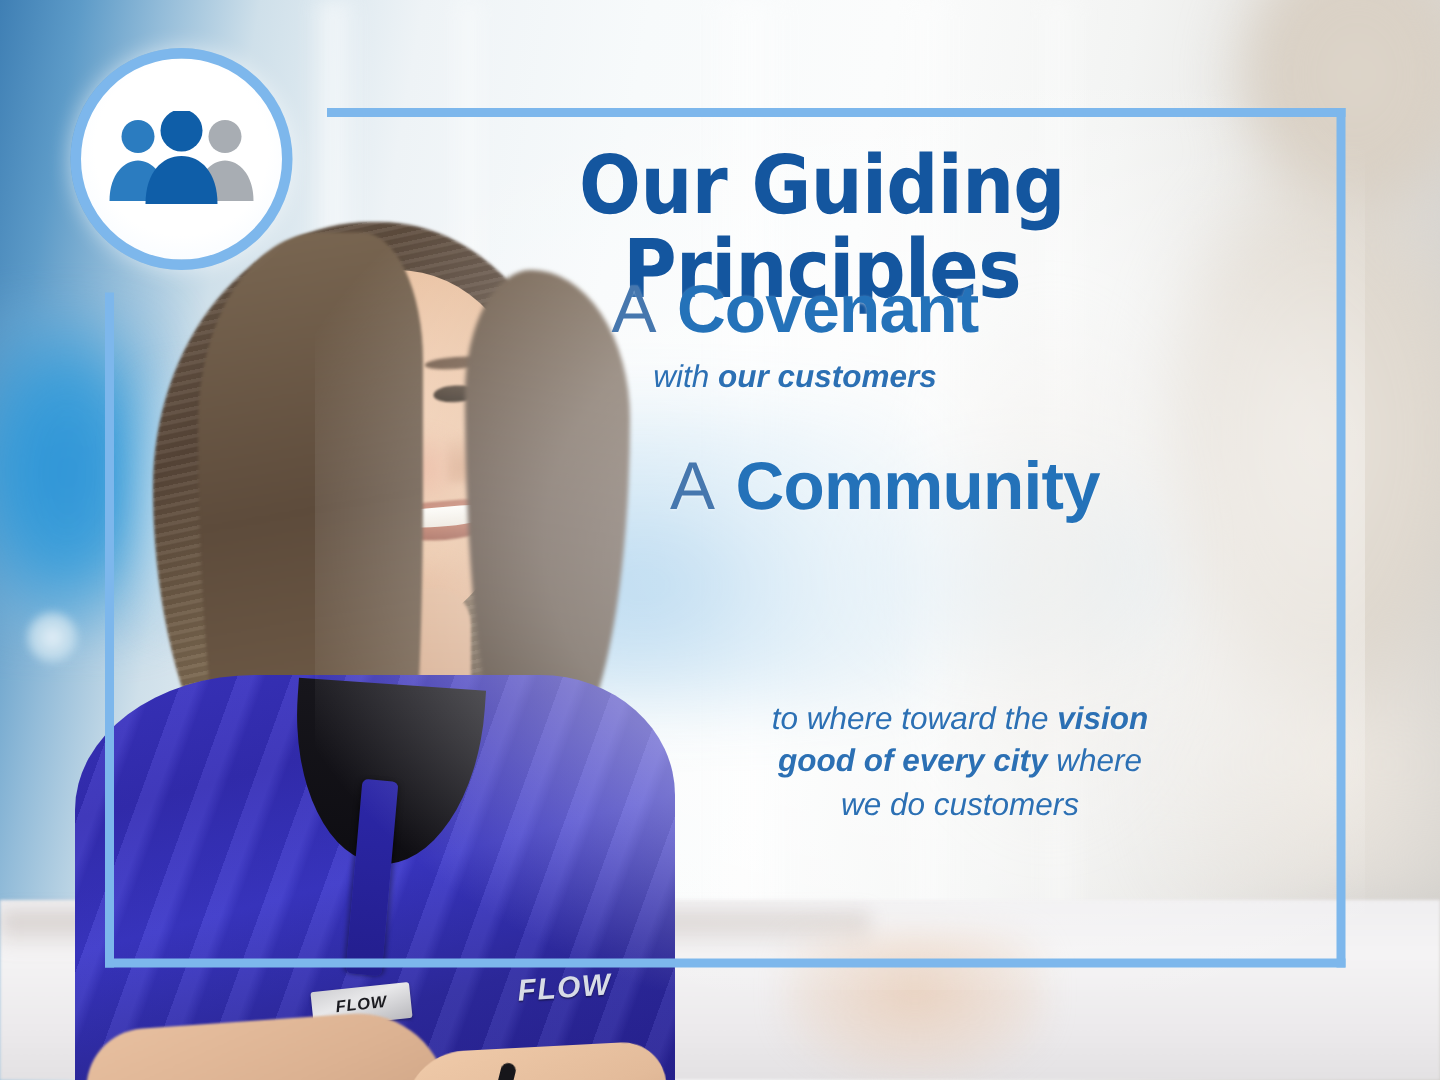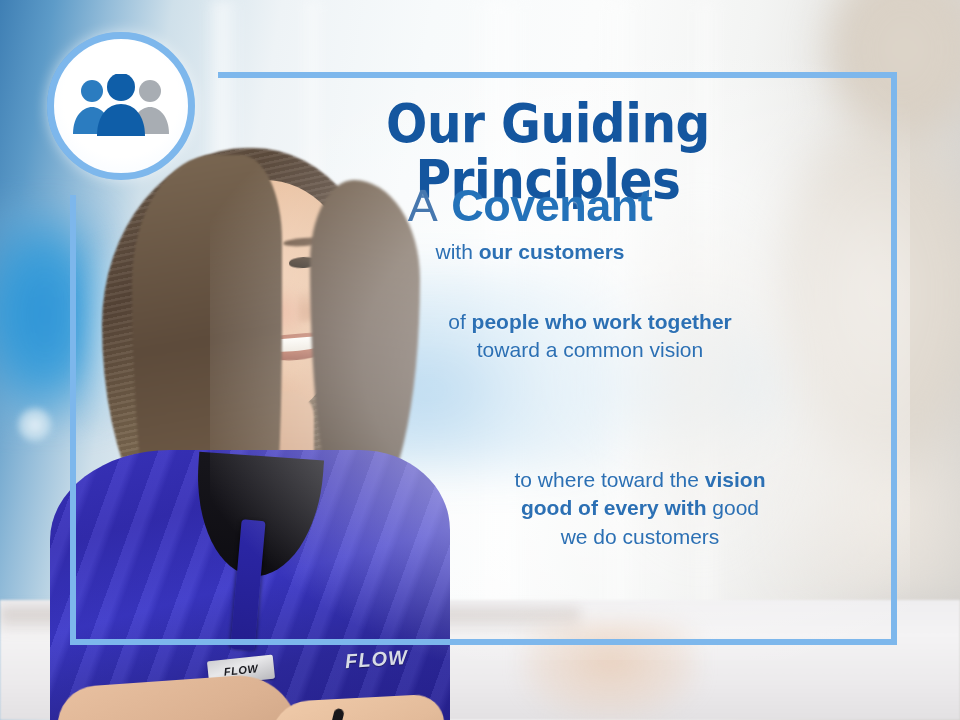--- a/index.html
+++ b/index.html
@@ -301,20 +301,21 @@
   }
   .principle .headline .word { font-weight: 700; letter-spacing: -.5px; }
   .principle .sub {
     font-family: "Liberation Sans", sans-serif;
     font-size: 21px;
     line-height: 1.33;
     font-weight: 400;
     color: #2c70b4;
     margin-top: 8px;
     text-shadow: 0 1px 2px rgba(255,255,255,.5);
+    font-style: italic;
   }
   .principle .sub b { font-weight: 700; }
 
   .p-covenant   { left: 280px; top: 182px; width: 500px; }
   .p-community  { left: 330px; top: 300px; width: 520px; }
   .p-commitment { left: 390px; top: 458px; width: 500px; }
   .p-commitment .sub { line-height: 1.35; }
 </style>
 </head>
 <body>
@@ -401,21 +402,24 @@
 
     <div class="principle p-covenant">
       <div class="headline">
         <span class="art">A</span>
         <span class="word">Covenant</span>
       </div>
       <div class="sub"><span>with </span><b>our customers</b></div>
     </div>
 
     <div class="principle p-community">
-      <div class="sub"><span>of </span><b>people who work together</b><br><span>toward a common vision</span></div>
+      <div class="headline">
+        <span class="art">A</span>
+        <span class="word">Community</span>
+      </div>
     </div>
 
     <div class="principle p-commitment">
-      <div class="sub"><span>to where toward the </span><b>vision</b><br><b>good of every with</b><span> good</span><br><span>we do customers</span></div>
+      <div class="sub"><span>to where toward the </span><b>vision</b><br><b>good of every city</b><span> where</span><br><span>we do customers</span></div>
     </div>
 
   </div>
 </div>
 
 </body></html>

